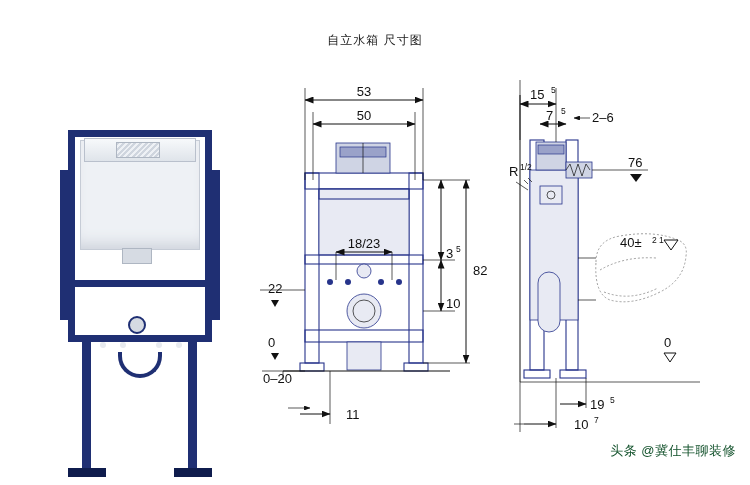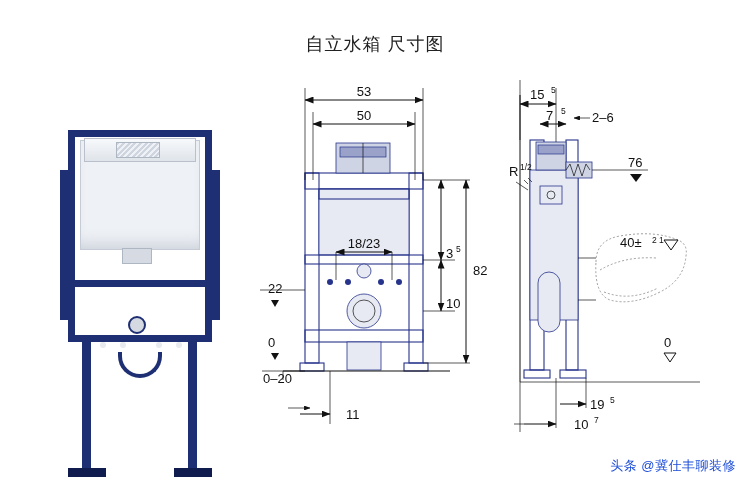--- a/index.html
+++ b/index.html
@@ -4,24 +4,24 @@
 <style>
   html,body{margin:0;padding:0;}
   body{
     width:750px;height:485px;background:#ffffff;
     font-family:"Liberation Sans", sans-serif;
     color:#1a1a1a;position:relative;overflow:hidden;
   }
   .page{position:absolute;inset:0;}
   .title{
     position:absolute;top:32px;left:0;width:750px;text-align:center;
-    font-size:18px;color:#222;letter-spacing:1px;
+    font-size:12px;color:#222;letter-spacing:1px;
   }
   .watermark{
-    position:absolute;right:14px;bottom:10px;font-size:13px;color:#1d4ed8;
+    position:absolute;right:14px;bottom:25px;font-size:13px;color:#14532d;
     letter-spacing:.5px;
   }
   
   .photo{position:absolute;left:60px;top:130px;width:160px;height:250px;}
   .frame-outer{
     position:absolute;left:8px;top:0;width:144px;height:212px;
     border:7px solid #1f2f73;box-sizing:border-box;background:#ffffff;
   }
   .frame-inner{
     position:absolute;left:20px;top:10px;width:120px;height:110px;

